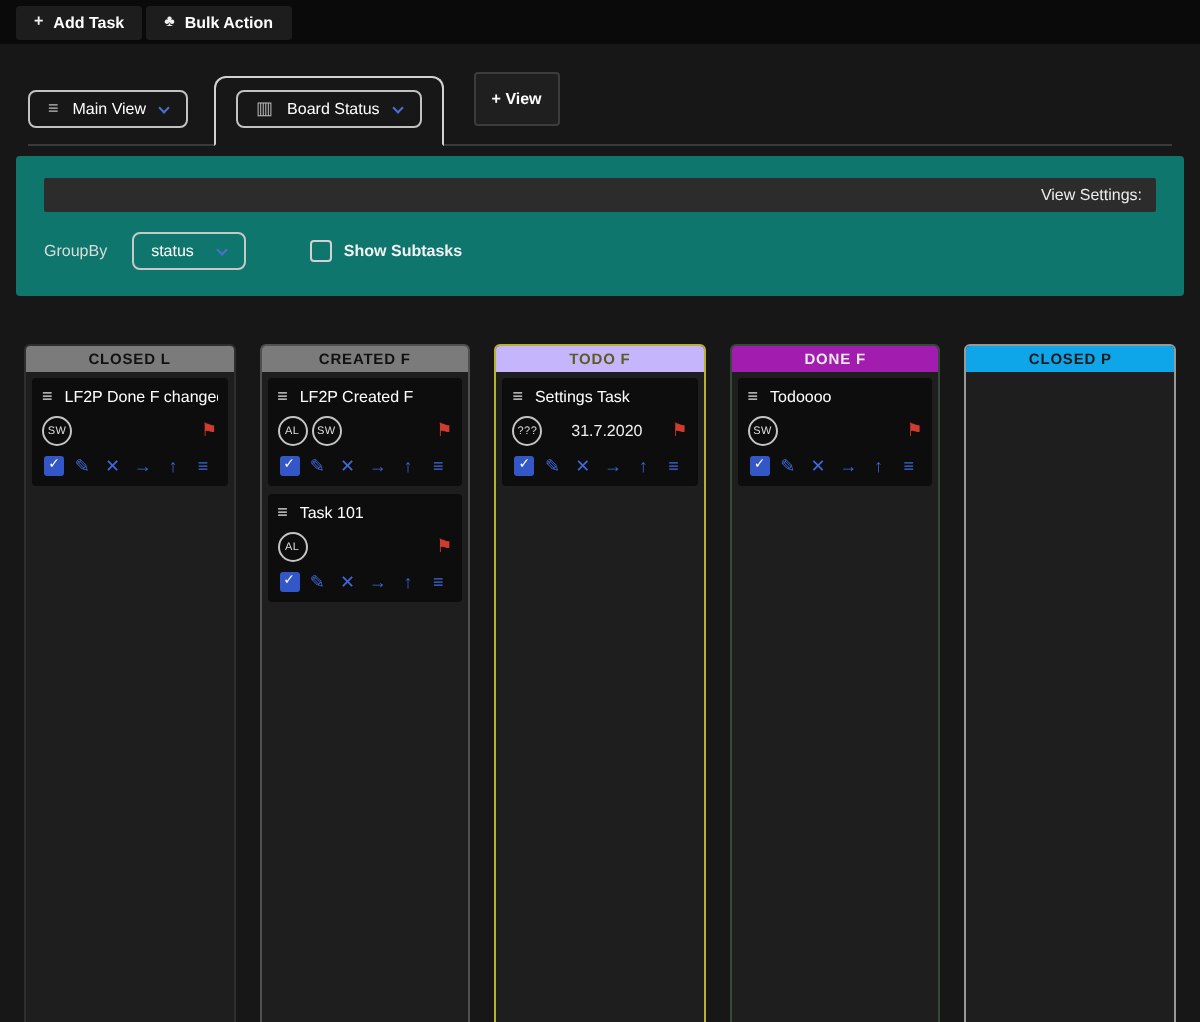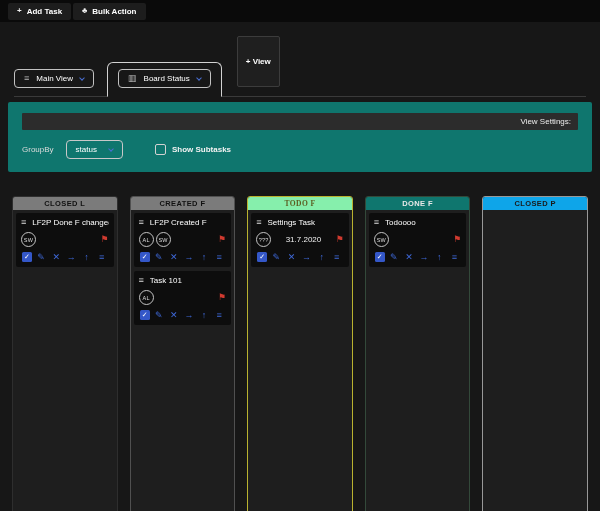--- a/index.html
+++ b/index.html
@@ -40,21 +40,21 @@
     transform:rotate(45deg); margin-top:-2px;
   }
   .pill-main { margin-bottom:8px; }
   .tab-open {
     border:1px solid #d2d2d2; border-bottom:1px solid #171717;
     border-radius:6px 6px 0 0; padding:6px 10px 8px;
     margin-left:13px; margin-bottom:-1px;
   }
   .btn-view {
     background:#1f1f1f; border:1px solid #3c3c3c; border-radius:2px;
-    color:#fff; font-size:8px; font-weight:bold; padding:20px 8px;
+    color:#fff; font-size:8px; font-weight:bold; padding:8px 8px;
     margin-left:15px; margin-bottom:9px; cursor:pointer; white-space:nowrap;
   }
 
   
   .vs-panel {
     margin:5px 8px 0; background:#0f766e; border-radius:2px;
     padding:11px 14px 13px;
     text-align:right;
   }
   .vs-title {
@@ -220,21 +220,21 @@
             <span class="kact" style="color: rgb(62, 104, 216);">✎</span>
             <span class="kact" style="color: rgb(62, 104, 216);">✕</span>
             <span class="kact" style="color: rgb(62, 104, 216);">→</span>
             <span class="kact" style="color: rgb(62, 104, 216);">↑</span>
             <span class="kact" style="color: rgb(62, 104, 216);">≡</span>
           </div>
         </div>
       </div>
     </div>
     <div class="kcol" style="border-color: rgb(185, 178, 47);">
-      <div class="kcol-header" style="background: #86efac; color: rgb(92, 92, 32); font-family: Liberation Serif, serif;">TODO F</div>
+      <div class="kcol-header" style="background: #c4b5fd; color: rgb(92, 92, 32);">TODO F</div>
       <div class="kcol-body">
         <div class="kcard">
           <div class="kcard-title-row">
             <span class="kdrag">≡</span>
             <span class="ktitle">Settings Task</span>
           </div>
           <div class="kmeta">
             <span class="kavatar">???</span>
             <span class="kdate">31.7.2020</span>
             <span class="kflag" style="color: rgb(208, 58, 47);">⚑</span>
@@ -244,21 +244,21 @@
             <span class="kact" style="color: rgb(62, 104, 216);">✎</span>
             <span class="kact" style="color: rgb(62, 104, 216);">✕</span>
             <span class="kact" style="color: rgb(62, 104, 216);">→</span>
             <span class="kact" style="color: rgb(62, 104, 216);">↑</span>
             <span class="kact" style="color: rgb(62, 104, 216);">≡</span>
           </div>
         </div>
       </div>
     </div>
     <div class="kcol" style="border-color: rgb(51, 73, 58);">
-      <div class="kcol-header" style="background: #0f766e; color: rgb(233, 233, 233);">DONE F</div>
+      <div class="kcol-header" style="background: #a21caf; color: rgb(233, 233, 233);">DONE F</div>
       <div class="kcol-body">
         <div class="kcard">
           <div class="kcard-title-row">
             <span class="kdrag">≡</span>
             <span class="ktitle">Todoooo</span>
           </div>
           <div class="kmeta">
             <span class="kavatar">SW</span>
             <span class="kflag" style="color: rgb(208, 58, 47);">⚑</span>
           </div>

